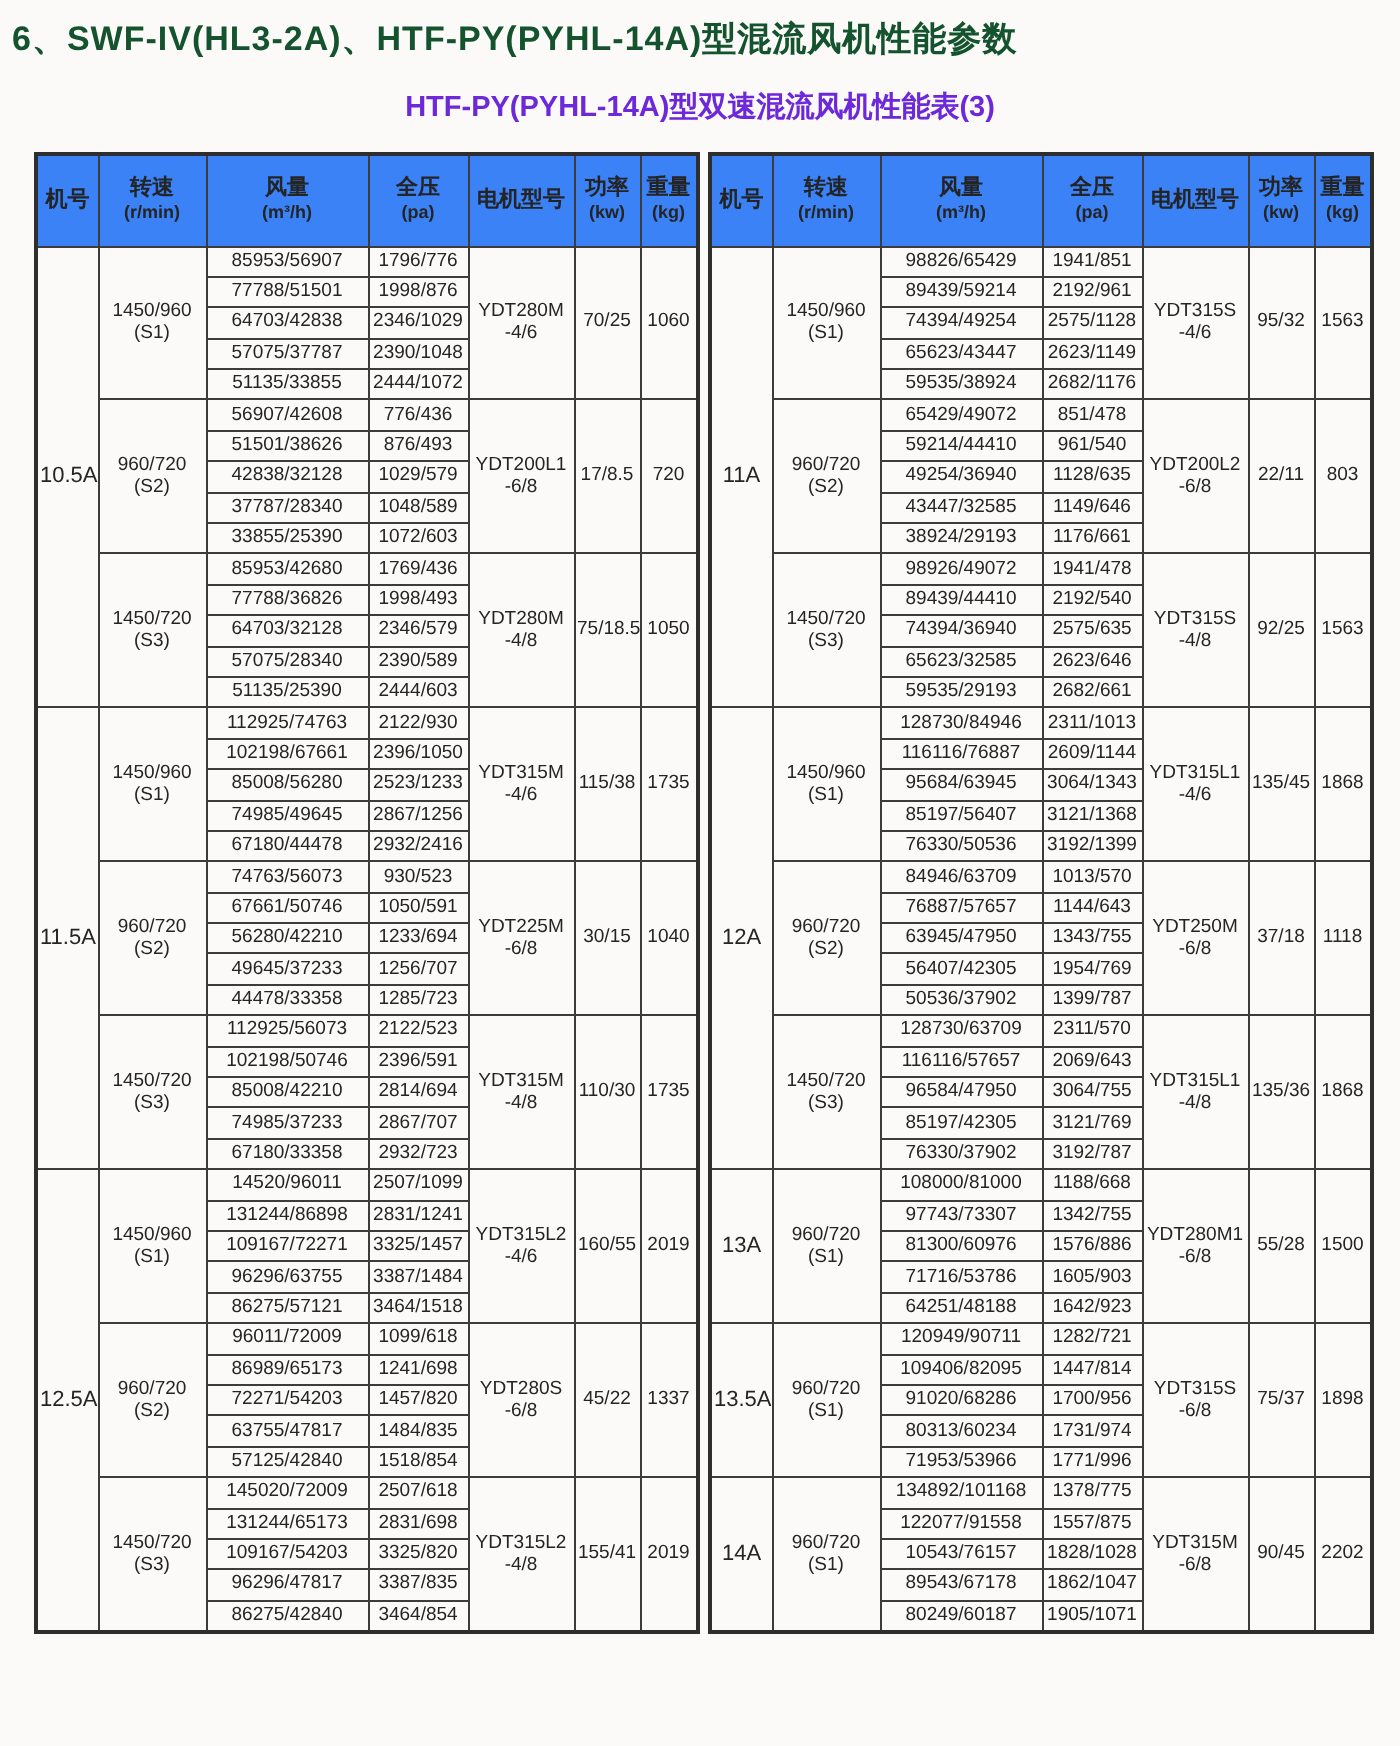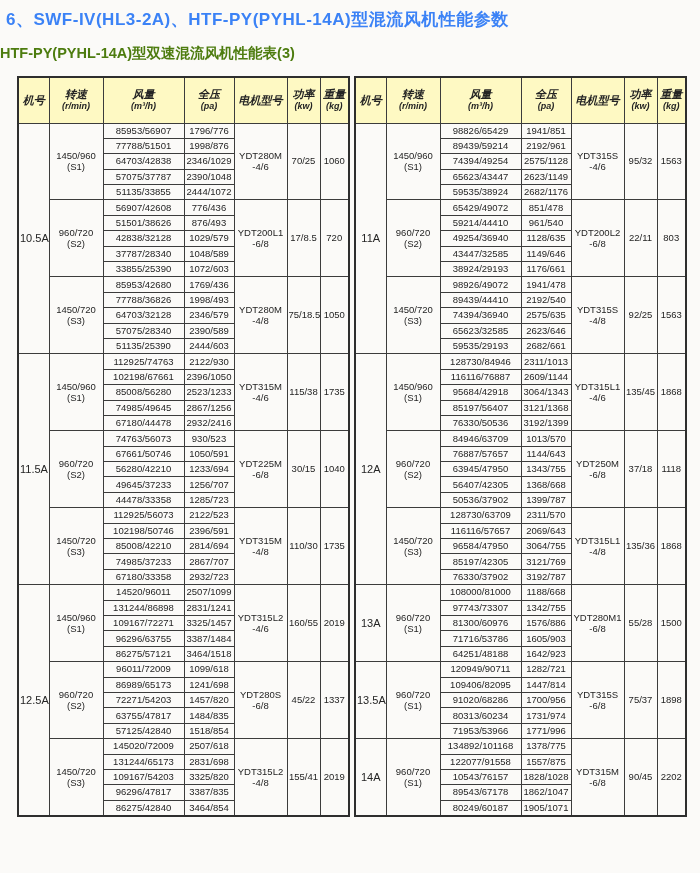--- a/index.html
+++ b/index.html
@@ -10,28 +10,28 @@
     font-family: "Liberation Sans", sans-serif;
     color: #1e1e1e;
     overflow: hidden;
   }
   .page { position: relative; width: 700px; height: 873px; }
   .doc-title {
     margin: 8px 0 0 6px;
     font-size: 17px;
     font-weight: bold;
     letter-spacing: 0.5px;
-    color: #3b82f6;
+    color: #14532d;
   }
   .doc-subtitle {
     margin-top: 13px;
-    text-align: left;
+    text-align: center;
     font-size: 14.5px;
     font-weight: bold;
-    color: #4d7c0f;
+    color: #6d28d9;
   }
   .tables-wrap {
     display: flex;
     gap: 4px;
     margin: 13px 17px 0 17px;
   }
   table.perf {
     border-collapse: collapse;
     table-layout: fixed;
     width: 331px;
@@ -40,21 +40,21 @@
   }
   table.perf { border: 2px solid #2e2e2e; }
   table.perf th, table.perf td {
     border: 1px solid #3c3c3c;
     text-align: center;
     vertical-align: middle;
     padding: 0 1px;
     white-space: nowrap;
     overflow: hidden;
   }
-  table.perf thead th { height: 46px; background: #fef9c3; font-style: italic; }
+  table.perf thead th { height: 46px; background: #3b82f6; }
   table.perf thead .h1 { font-size: 11px; font-weight: bold; line-height: 13px; }
   table.perf thead .h2 { font-size: 9px; font-weight: bold; line-height: 11px; }
   table.perf tbody td { height: 15.4px; line-height: 14px; }
   td.machine { font-size: 11px; letter-spacing: 0; }
   td.speed div, td.motor div { line-height: 11px; }
   td.speed, td.motor { font-size: 9.5px; margin-top: 20px; }
   col.c-no    { width: 31px; }
   col.c-speed { width: 54px; }
   col.c-flow  { width: 81px; }
   col.c-press { width: 50px; }
@@ -532,21 +532,21 @@
               <div>-4/6</div>
             </td>
             <td rowspan="5">135/45</td>
             <td rowspan="5">1868</td>
           </tr>
           <tr>
             <td>116116/76887</td>
             <td>2609/1144</td>
           </tr>
           <tr>
-            <td>95684/42918</td>
+            <td>95684/63945</td>
             <td>3064/1343</td>
           </tr>
           <tr>
             <td>85197/56407</td>
             <td>3121/1368</td>
           </tr>
           <tr>
             <td>76330/50536</td>
             <td>3192/1399</td>
           </tr>
@@ -567,21 +567,21 @@
           <tr>
             <td>76887/57657</td>
             <td>1144/643</td>
           </tr>
           <tr>
             <td>63945/47950</td>
             <td>1343/755</td>
           </tr>
           <tr>
             <td>56407/42305</td>
-            <td>1368/668</td>
+            <td>1954/769</td>
           </tr>
           <tr>
             <td>50536/37902</td>
             <td>1399/787</td>
           </tr>
           <tr>
             <td rowspan="5" class="speed">
               <div>1450/720</div>
               <div>(S3)</div>
             </td>

